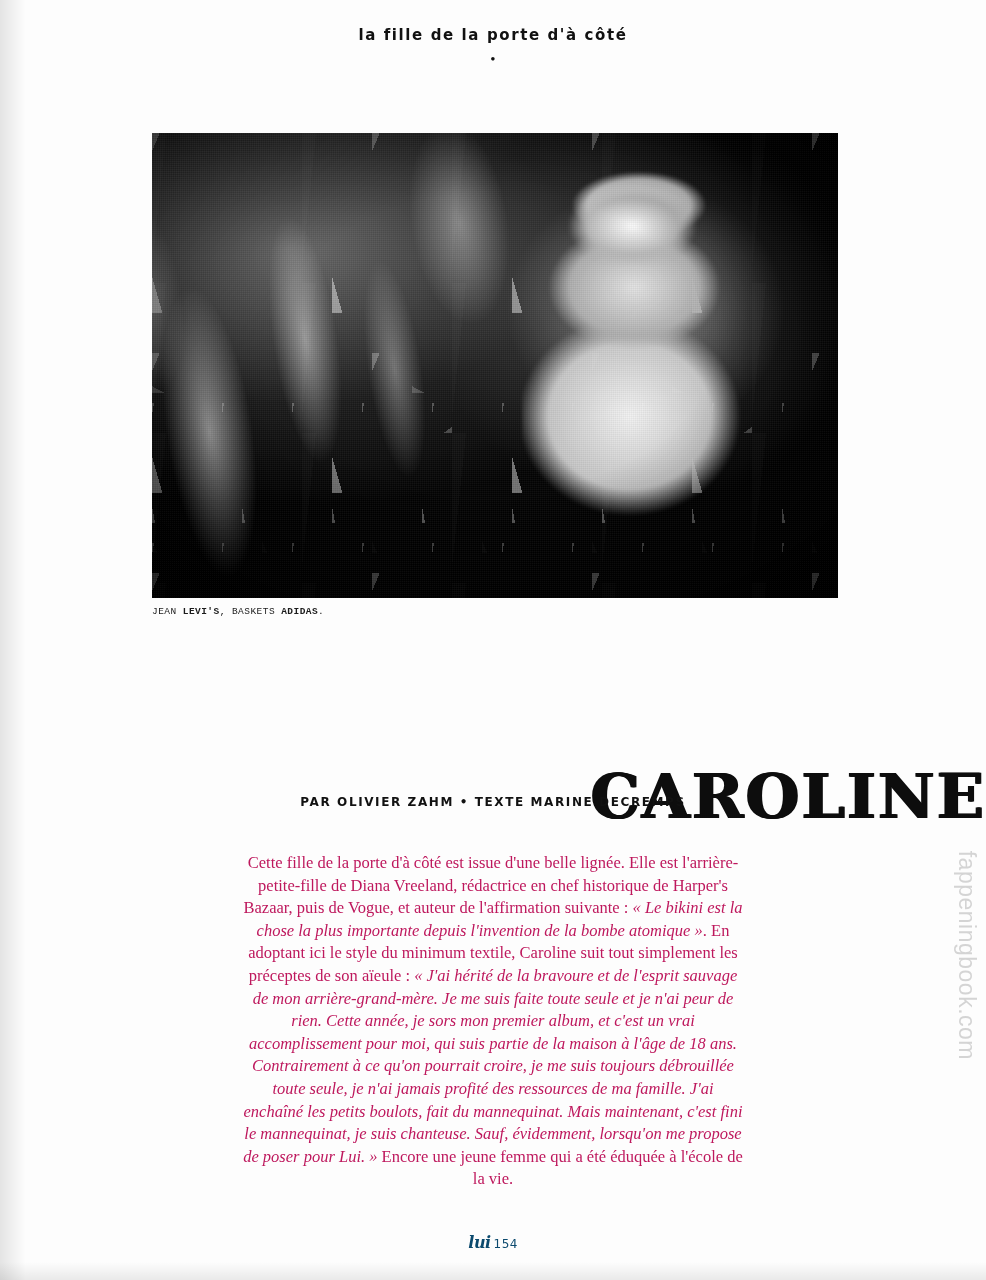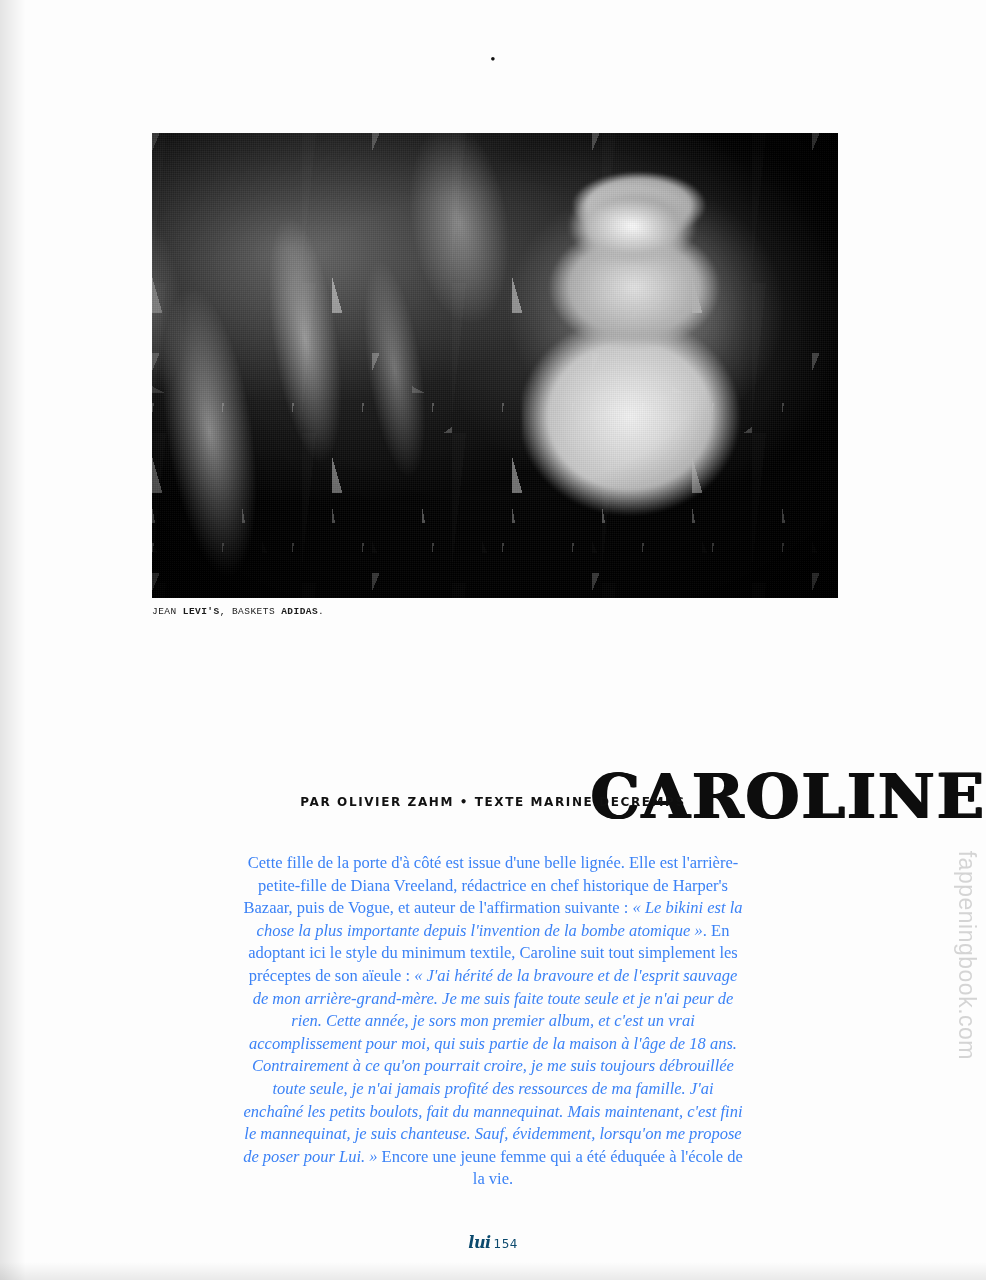--- a/index.html
+++ b/index.html
@@ -168,21 +168,21 @@
   
   .body-copy {
     position: absolute;
     left: 243px;
     top: 852px;
     width: 500px;
     text-align: center;
     font-family: "Liberation Serif", serif;
     font-size: 16.5px;
     line-height: 22.6px;
-    color: #3b82f6;
+    color: #be185d;
   }
   .body-copy i { font-style: italic; }
 
   
   .folio {
     position: absolute;
     left: 0;
     bottom: 28px;
     width: 100%;
     text-align: center;
@@ -228,20 +228,21 @@
   }
 </style>
 </head>
 <body>
 
 <div class="page">
 
   <div class="scan-edge-left"></div>
   <div class="scan-edge-bottom"></div>
 
+  <div class="running-head">la fille de la porte d'à côté</div>
   <div class="running-dot">•</div>
 
   <div class="photo-frame">
     <div class="ph-layer ph-base"></div>
     <div class="ph-layer ph-leaves"></div>
     <div class="ph-layer ph-leaves2"></div>
     <div class="ph-layer ph-grass"></div>
     <div class="ph-layer ph-figure"></div>
     <div class="ph-layer ph-hair"></div>
     <div class="ph-layer ph-vignette"></div>

